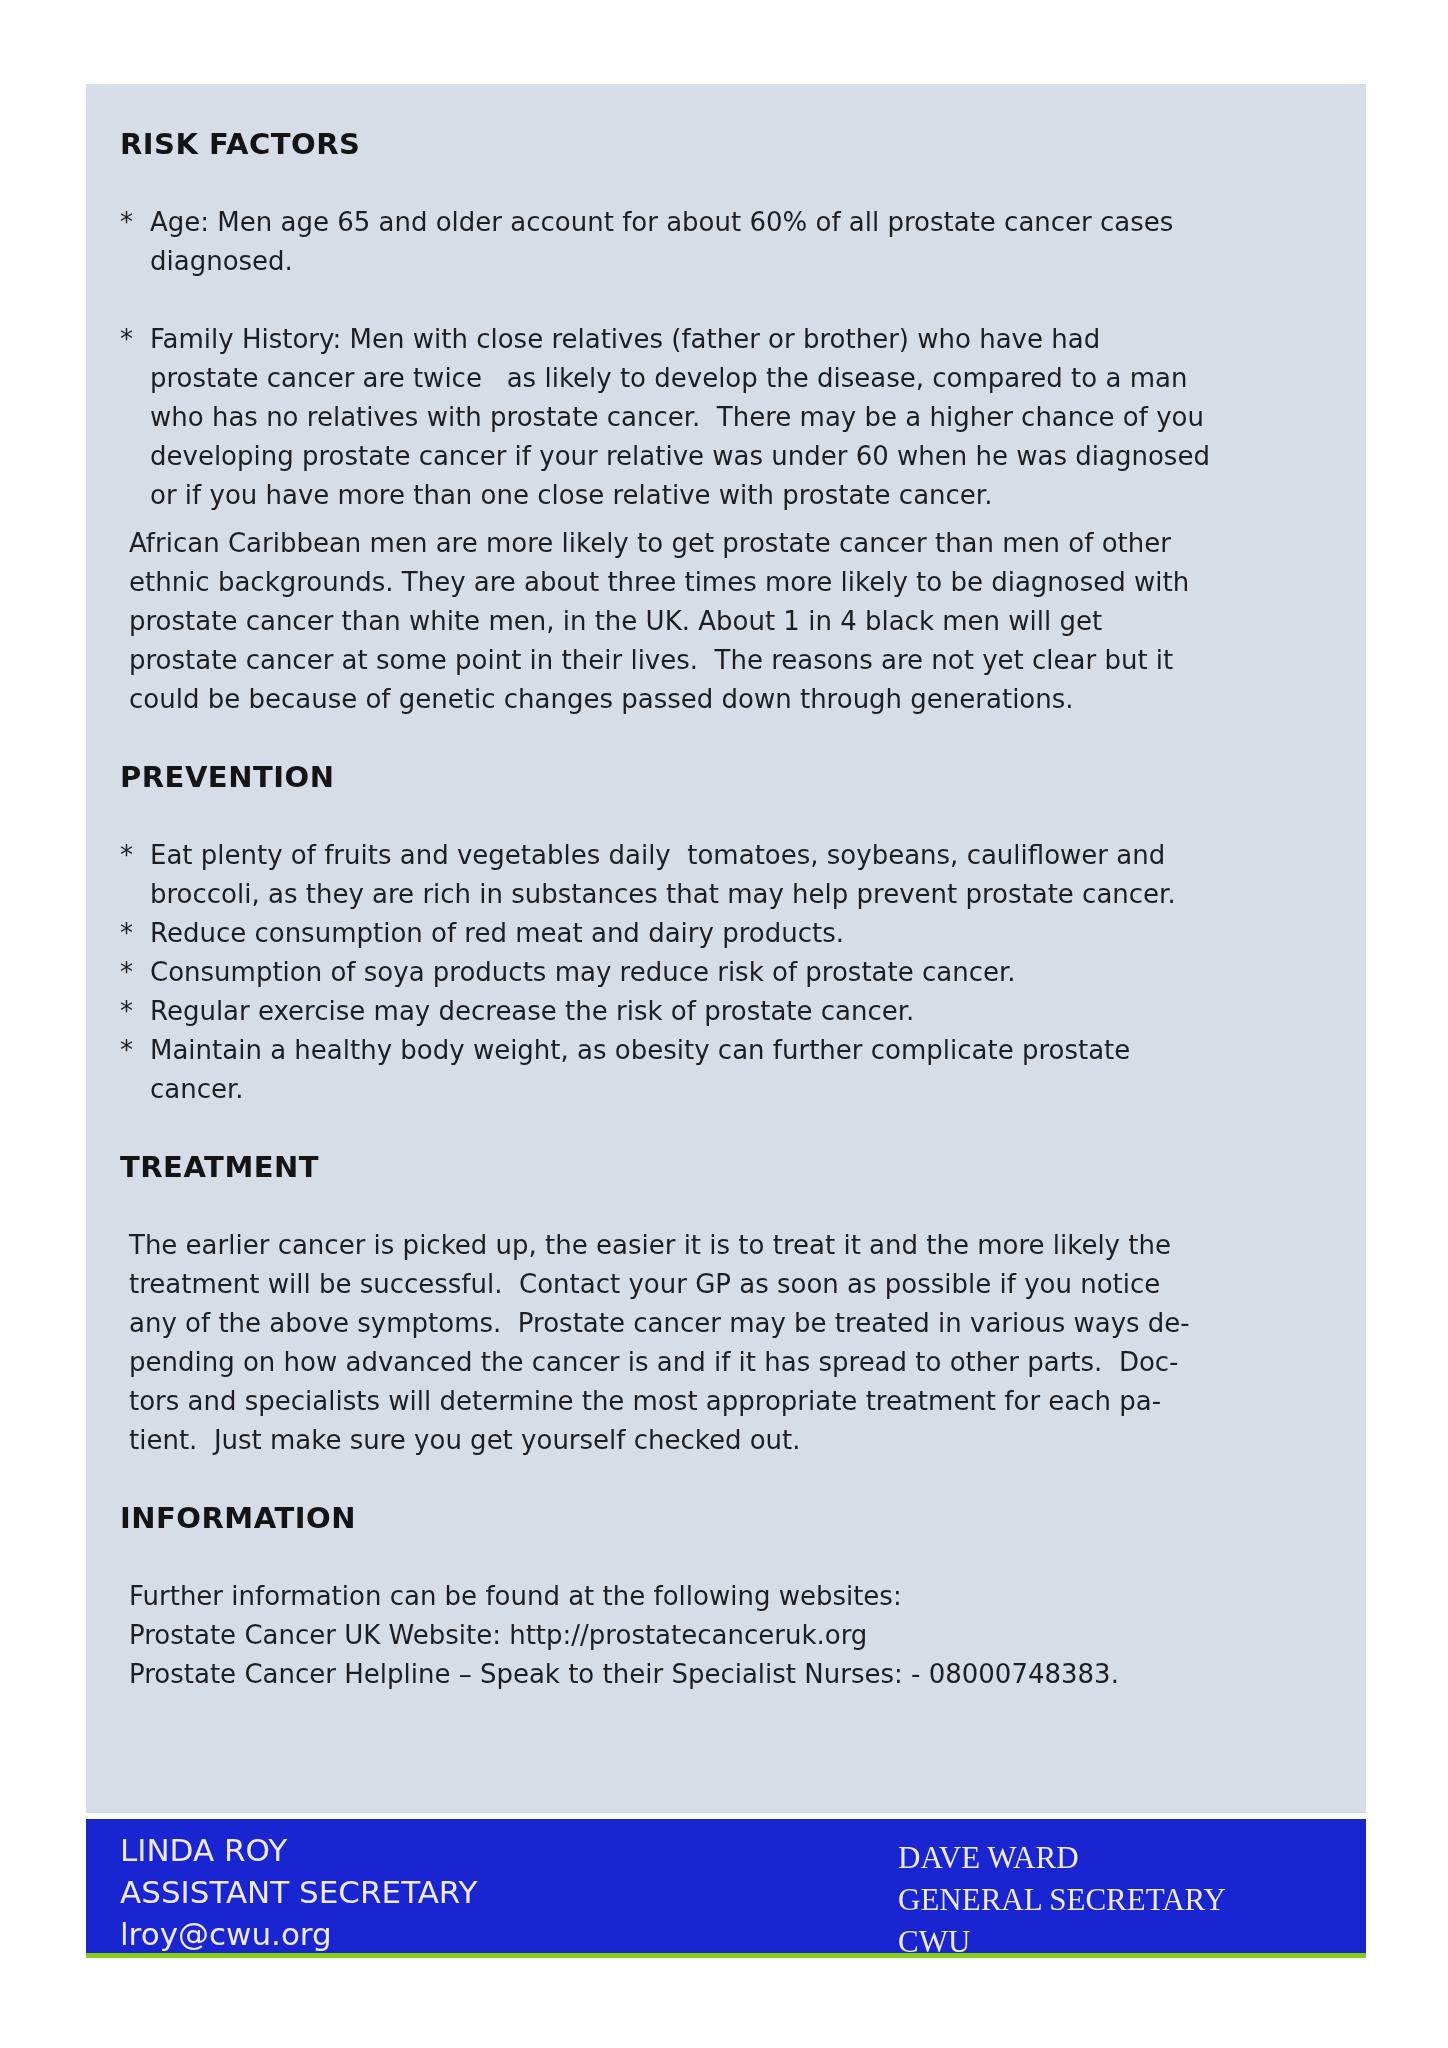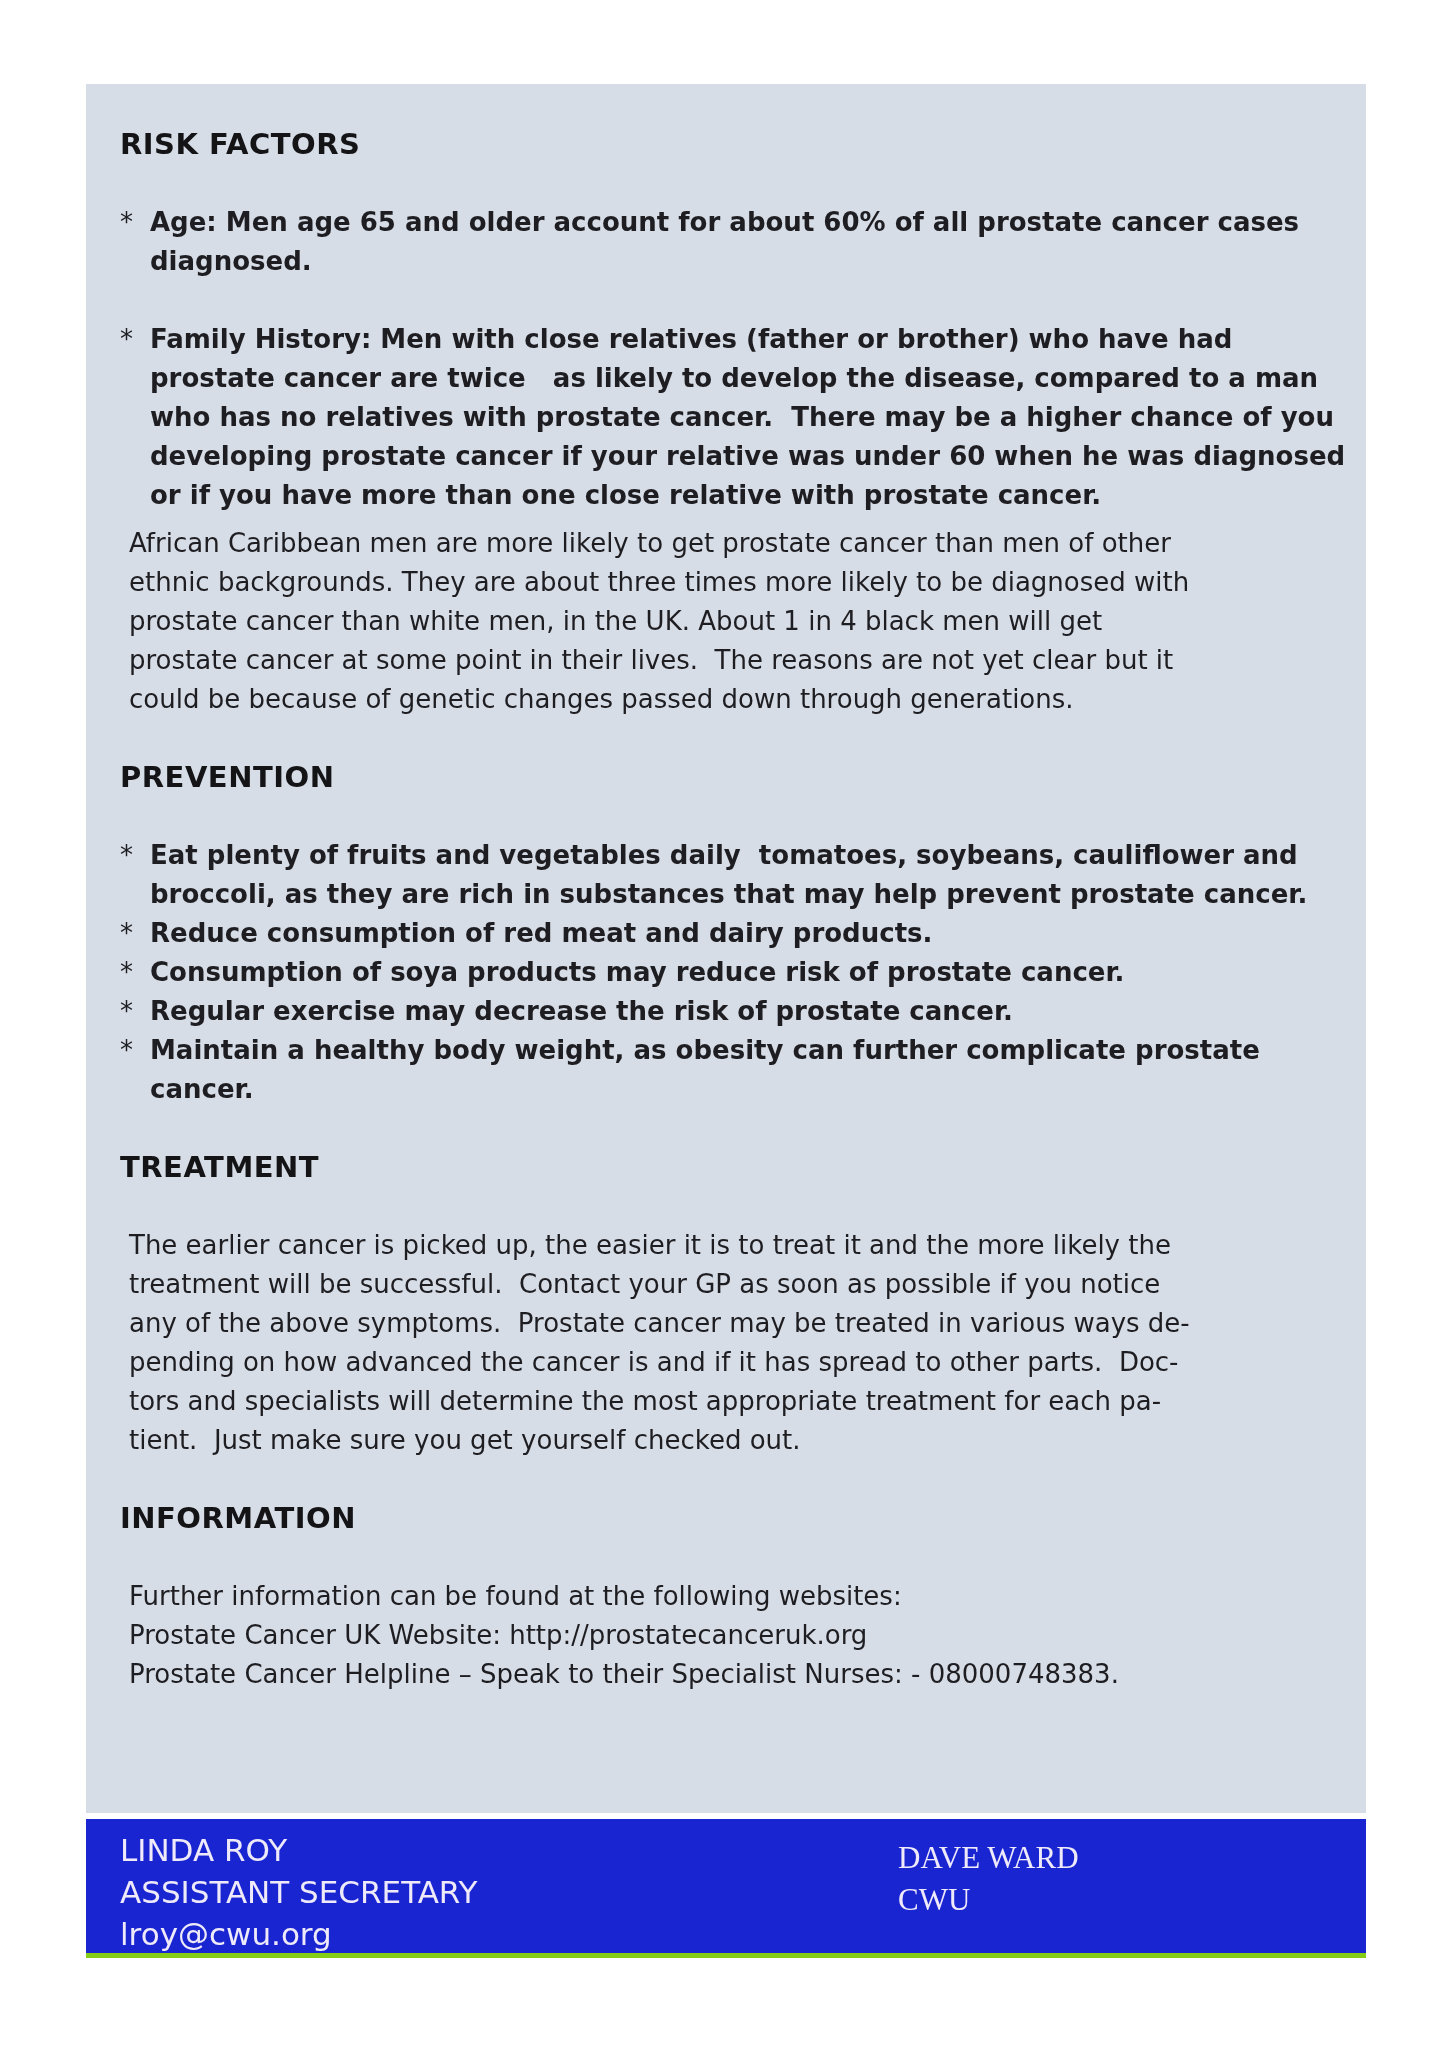--- a/index.html
+++ b/index.html
@@ -48,21 +48,20 @@
     align-items: flex-start;
   }
   .bullet.gap-after { margin-bottom: 39px; }
   .bullet .marker {
     flex: 0 0 30px;
     width: 30px;
   }
   .bullet .btext {
     flex: 1 1 auto;
     white-space: pre-wrap;
-    font-weight: bold;
   }
   .footer {
     position: absolute;
     left: 86px;
     top: 1819px;
     width: 1280px;
     height: 139px;
     background: #1a25d2;
     border-bottom: 5px solid #84cc16;
     display: flex;
@@ -156,17 +155,18 @@
   </div>
 
   <div class="footer">
     <div class="col-left">
       <div class="fline">LINDA ROY</div>
       <div class="fline">ASSISTANT SECRETARY</div>
       <div class="fline">lroy@cwu.org</div>
     </div>
     <div class="col-right">
       <div class="fline">DAVE WARD</div>
+      <div class="fline">GENERAL SECRETARY</div>
       <div class="fline">CWU</div>
     </div>
   </div>
 
 </div>
 
 </body></html>

